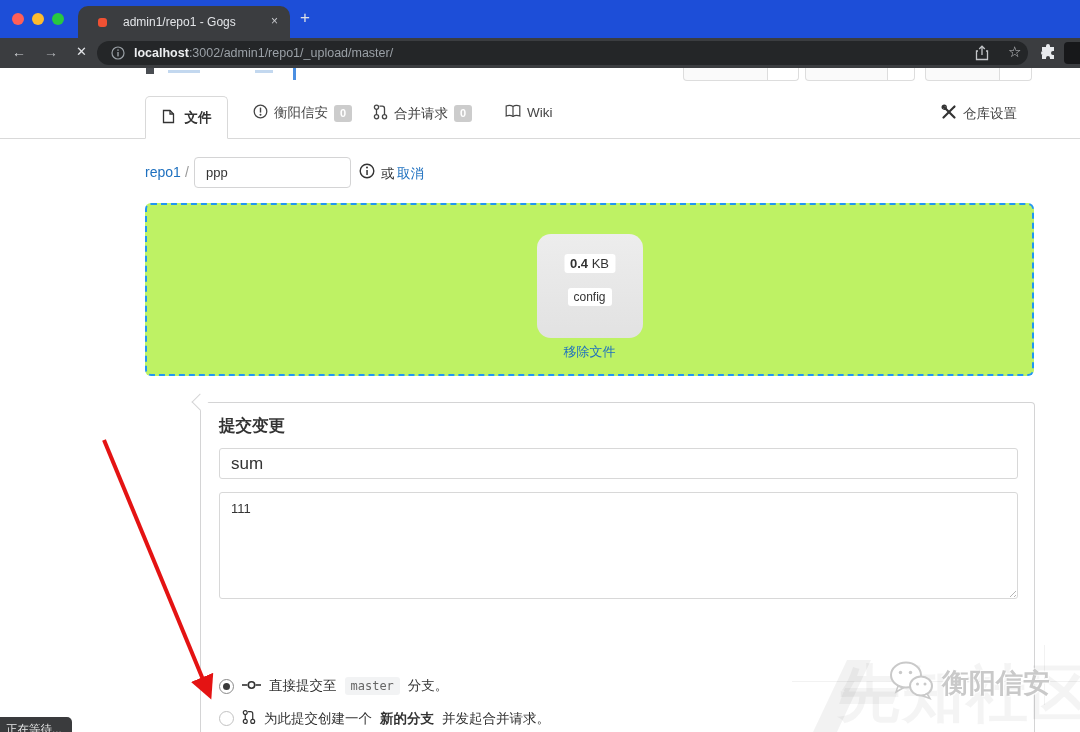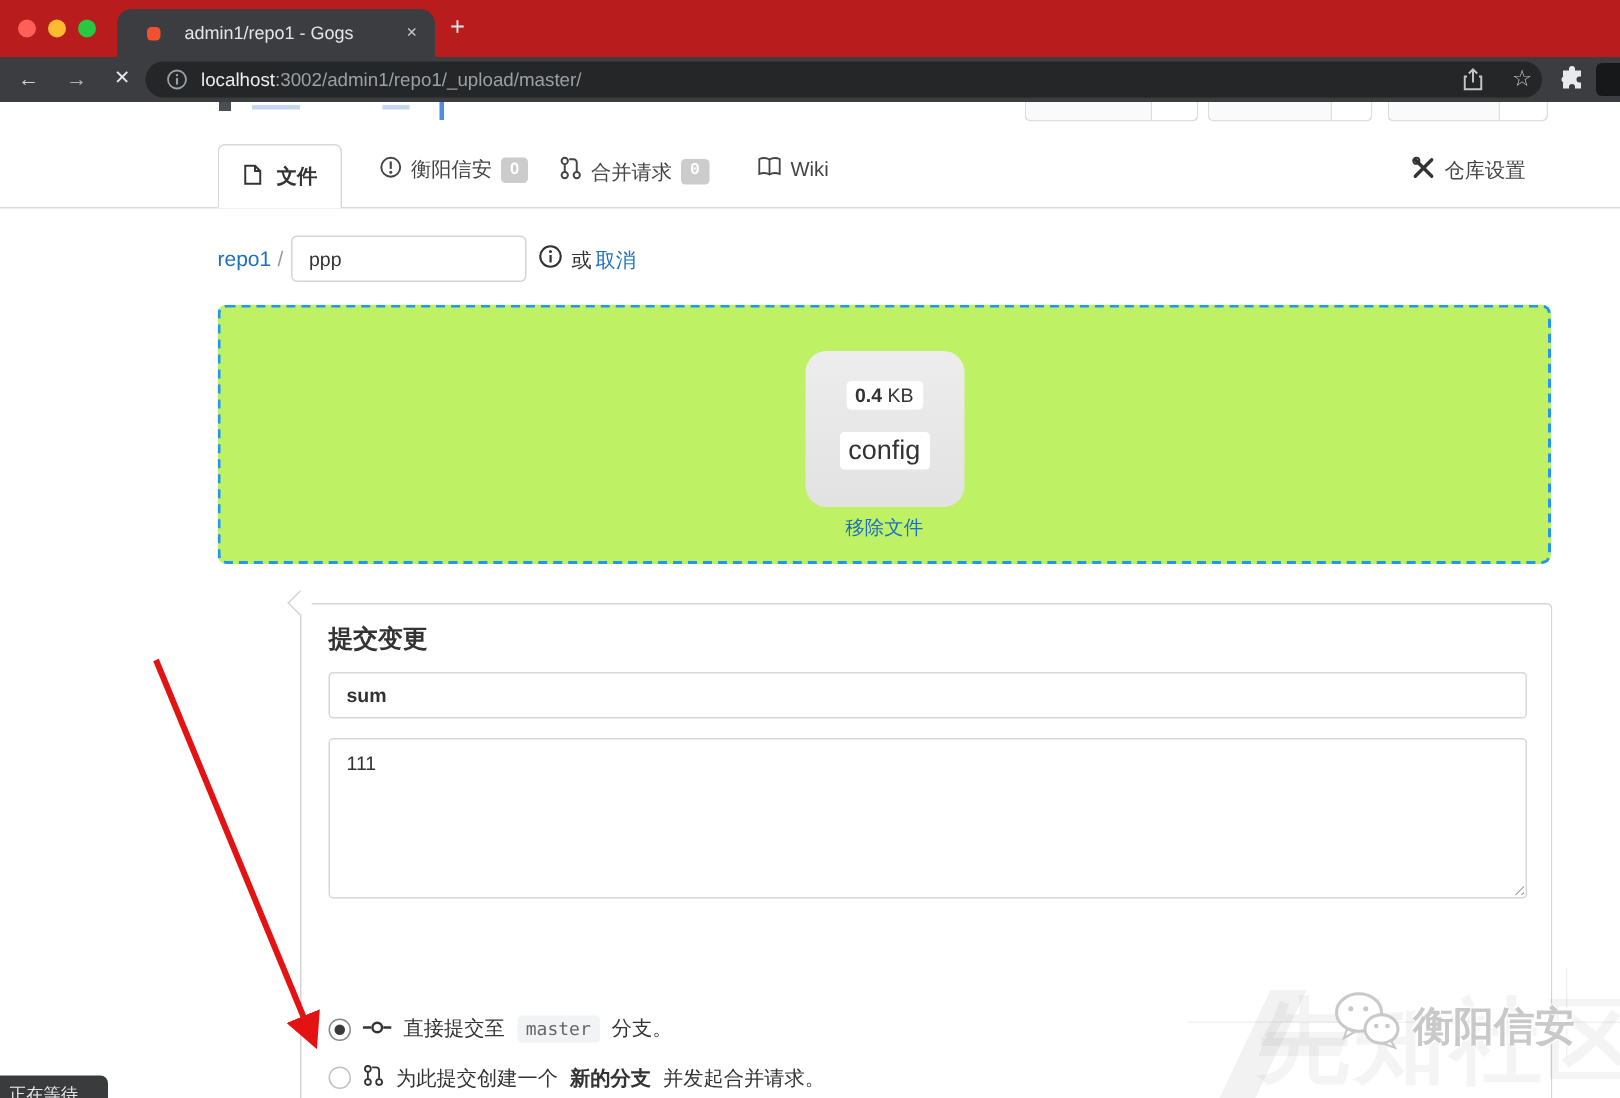--- a/index.html
+++ b/index.html
@@ -1,41 +1,41 @@
 <!DOCTYPE html>
 <html><head>
 <meta charset="utf-8">
 <style>
   * { box-sizing: border-box; margin: 0; padding: 0; }
   html,body { width:1080px; height:732px; }
   body { font-family: "Liberation Sans", "DejaVu Sans", sans-serif; }
   .window { position:relative; width:1080px; height:732px; overflow:hidden; background:#fff; }
 
   
-  .tabstrip { position:absolute; left:0; top:0; width:1080px; height:38px; background:#b91c1c; }
+  .tabstrip { position:absolute; left:0; top:0; width:1080px; height:38px; background:#1d4ed8; }
   .traffic { position:absolute; top:13px; width:12px; height:12px; border-radius:50%; }
   .tl-red { left:12px; background:#ff5f57; }
   .tl-yellow { left:32px; background:#febc2e; }
   .tl-green { left:52px; background:#28c840; }
   .chrome-tab { position:absolute; left:78px; top:6px; width:212px; height:32px; background:#3b3d40;
     border-radius:10px 10px 0 0; display:flex; align-items:center; }
   .favicon { width:9px; height:9px; border-radius:3px; background:#f05133; margin-left:20px; }
   .tab-title { color:#e3e5e8; font-size:12px; margin-left:16px; white-space:nowrap; }
   .tab-close { position:absolute; right:12px; top:8px; color:#c7c9cc; font-size:12px; cursor:default; }
   .newtab-btn { position:absolute; left:300px; top:8px; color:#dfe1e4; font-size:17px; }
   .toolbar { position:absolute; left:0; top:38px; width:1080px; height:30px; background:#3b3d40; }
   .nav-btn { position:absolute; top:6px; font-size:14px; color:#cfd1d4; }
   .nav-back { left:12px; }
   .nav-forward { left:44px; color:#b0b3b6; }
   .nav-stop { left:76px; font-size:13px; color:#e4e6e9; }
   .addressbar { position:absolute; left:97px; top:3px; width:931px; height:24px; background:#242628;
     border-radius:12px; display:flex; align-items:center; }
   .url-info-icon { margin-left:14px; display:inline-flex; }
   .url-text { margin-left:9px; font-size:12.5px; color:#9aa0a6; white-space:nowrap; }
-  .url-host { color:#eceef0; font-weight:normal; }
+  .url-host { color:#eceef0; font-weight:bold; }
   .bar-icon { position:absolute; top:4px; }
   .share-icon { left:878px; }
   .star-icon { left:911px; top:2px; color:#c4c6c9; font-size:15px; }
   .puzzle-icon { position:absolute; left:1040px; top:6px; }
   .avatar-chip { position:absolute; left:1064px; top:4px; width:20px; height:22px; background:#17181a;
     border-radius:4px 0 0 4px; }
 
   
   .page { position:absolute; left:0; top:68px; width:1080px; height:664px; background:#fff; }
 
@@ -49,21 +49,21 @@
   .action-main { flex:1; }
   .action-count { background:#fff; border-left:1px solid #ddd; border-radius:0 0 4px 0; }
 
   
   .tabbar-line { position:absolute; left:0; top:70px; width:1080px; height:0; border-bottom:1px solid #d9d9d9; }
   .page-tab-active { position:absolute; left:145px; top:28px; width:83px; height:43px; background:#fff;
     border:1px solid #d9d9d9; border-bottom:1px solid #fff; border-radius:5px 5px 0 0;
     display:flex; align-items:center; justify-content:center; gap:10px; font-size:13.5px; font-weight:bold; color:#333; z-index:2; }
   .page-tab { position:absolute; top:36px; display:flex; align-items:center; gap:6px; font-size:13.5px; color:#444; }
   .tab-issues { left:253px; }
-  .tab-pulls { left:373px;font-family:Liberation Mono, monospace; }
+  .tab-pulls { left:373px; }
   .tab-wiki { left:505px; }
   .tab-settings { left:941px; }
   .count-badge { display:inline-block; background:#cccccc; color:#fff; font-size:11px; line-height:1;
     padding:3px 6px; border-radius:3px; font-weight:bold; }
 
   
   .crumb-repo { position:absolute; left:145px; top:96px; font-size:14px; color:#1e70bf; text-decoration:none; }
   .crumb-sep { position:absolute; left:185px; top:96px; font-size:14px; color:#999; }
   .filename-input { position:absolute; left:194px; top:89px; width:157px; height:31px; border:1px solid #d4d4d5;
     border-radius:4px; padding:0 11px; font-size:13px; color:#333; font-family:inherit; outline:none; }
@@ -73,32 +73,32 @@
 
   
   .dropzone { position:absolute; left:145px; top:135px; width:889px; height:173px;
     border:2px dashed #2196f3; border-radius:6px; background:#bef264; }
   .file-card { position:absolute; left:50%; transform:translateX(-50%); top:29px; width:106px; height:104px;
     background:linear-gradient(#ededed,#e2e2e2); border-radius:14px; }
   .file-chip { position:absolute; left:50%; transform:translateX(-50%); background:#fff; border-radius:3px;
     padding:2px 6px; white-space:nowrap; }
   .chip-size { top:20px; font-size:13px; color:#333; }
   .chip-size b { font-weight:bold; }
-  .chip-name { top:54px; font-size:18px; color:#333; }
+  .chip-name { top:54px; font-size:12px; color:#333; }
   .remove-link { position:absolute; left:50%; transform:translateX(-50%); top:138px; font-size:13px;
     color:#1e70bf; text-decoration:none; white-space:nowrap; }
 
   
   .commit-panel { position:absolute; left:200px; top:334px; width:835px; height:340px; background:#fff;
     border:1px solid #d4d4d5; border-bottom:none; border-radius:4px 4px 0 0; }
   .panel-notch { position:absolute; left:-7px; top:-7px; width:12px; height:12px; background:#fff;
     border-left:1px solid #d4d4d5; border-bottom:1px solid #d4d4d5; transform:rotate(45deg); }
   .commit-title { position:absolute; left:18px; top:12px; font-size:16.5px; font-weight:bold; color:#333; }
   .summary-input { position:absolute; left:18px; top:45px; width:799px; height:31px; border:1px solid #d8d8d8;
-    border-radius:3px; padding:0 11px; font-size:13px; color:#333; font-family:inherit; outline:none;font-weight:bold; }
+    border-radius:3px; padding:0 11px; font-size:17px; color:#333; font-family:inherit; outline:none; }
   .desc-textarea { position:absolute; left:18px; top:89px; width:799px; height:107px; border:1px solid #d8d8d8;
     border-radius:3px; padding:8px 11px; font-size:13px; color:#333; font-family:inherit; resize:none; outline:none; }
   .resize-handle { position:absolute; left:806px; top:185px; width:9px; height:9px;
     background:repeating-linear-gradient(135deg, transparent 0 2px, #b5b5b5 2px 3px);
     clip-path:polygon(100% 0, 100% 100%, 0 100%); }
   .radio-row { position:absolute; left:18px; display:flex; align-items:center; gap:8px; font-size:13.5px; color:#333; }
   .radio-row1 { top:274px; }
   .radio-row2 { top:306px; }
   .radio-outer { width:15px; height:15px; border-radius:50%; background:#fff; border:1px solid #8a8a8a;
     display:inline-flex; align-items:center; justify-content:center; flex:none; }

